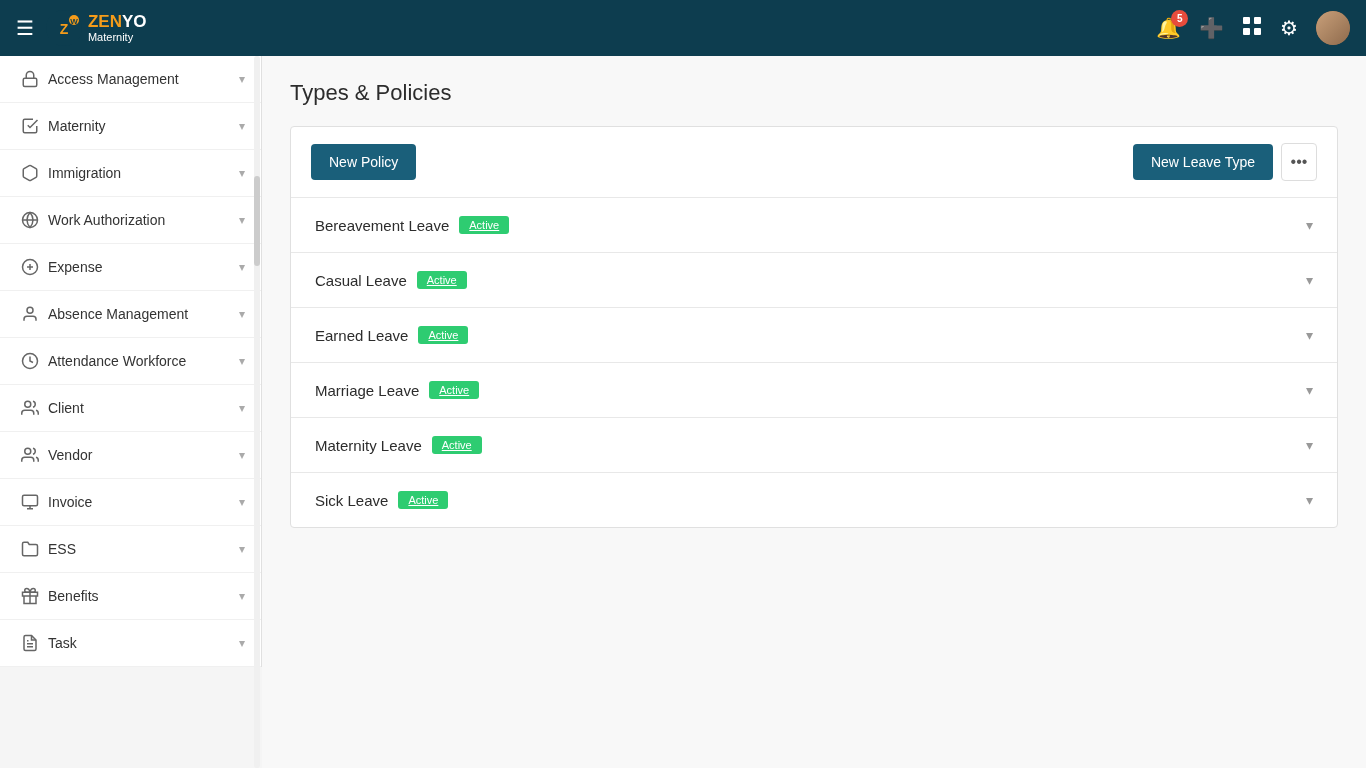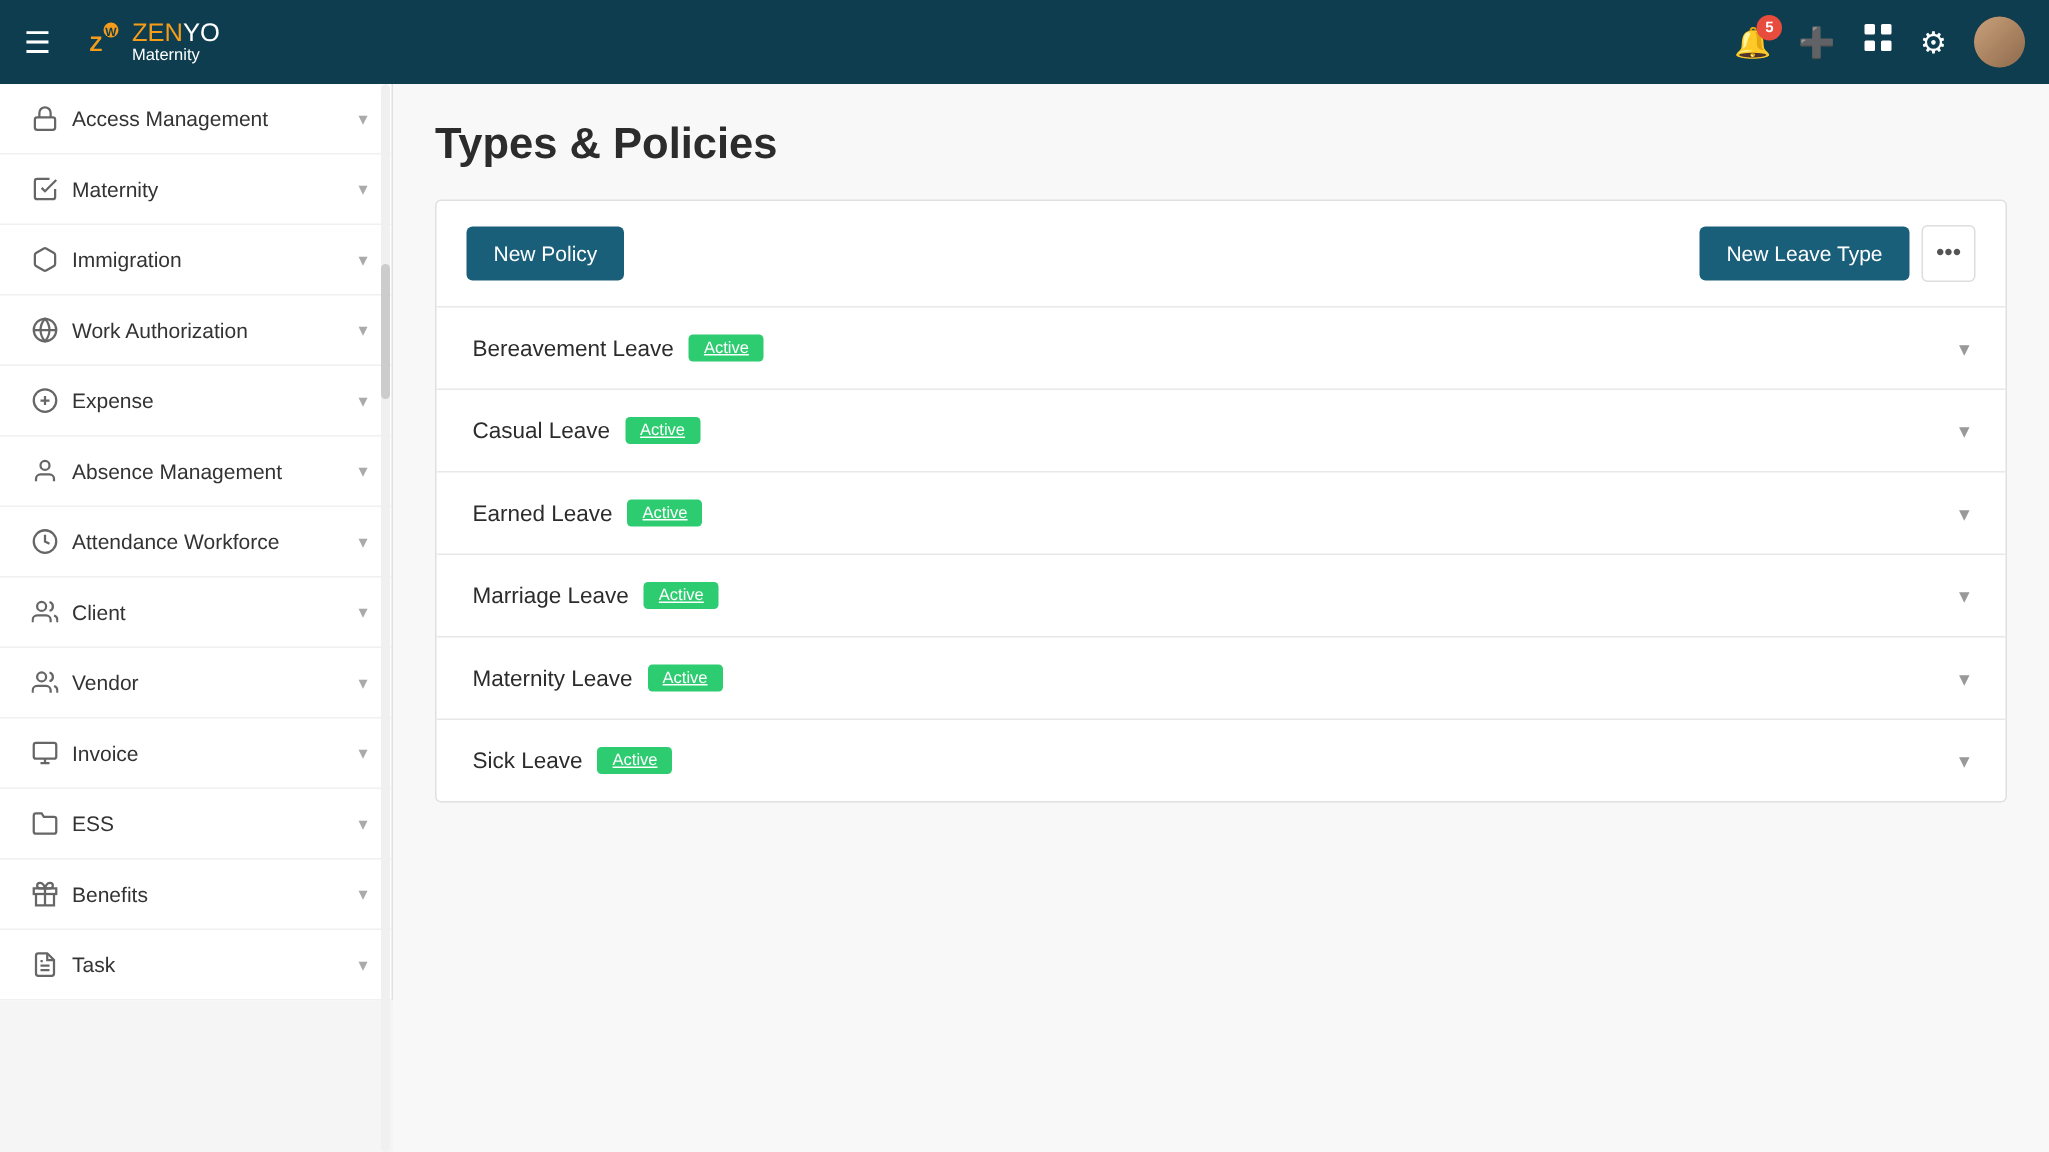--- a/index.html
+++ b/index.html
@@ -12,21 +12,21 @@
       display: flex;
       align-items: center;
       padding: 0 16px;
       flex-shrink: 0;
       position: relative;
       z-index: 10;
     }
     .topnav-left { display: flex; align-items: center; gap: 12px; }
     .hamburger { color: #fff; font-size: 20px; cursor: pointer; }
     .logo { display: flex; align-items: center; }
-    .logo-text { color: #fff; font-weight: 400; font-size: 17px; line-height: 1.1; }
+    .logo-text { color: #fff; font-weight: 700; font-size: 17px; line-height: 1.1; }
     .logo-text span { color: #f59c1a; }
     .logo-sub { color: #fff; font-size: 11px; }
 
     .topnav-right { margin-left: auto; display: flex; align-items: center; gap: 18px; }
     .nav-icon { color: #fff; font-size: 20px; cursor: pointer; position: relative; }
     .badge {
       position: absolute;
       top: -6px; right: -7px;
       background: #e74c3c;
       color: #fff;
@@ -72,21 +72,21 @@
       border-bottom: 1px solid #f0f0f0;
       user-select: none;
     }
     .sidebar-icon { width: 28px; display: flex; align-items: center; justify-content: center; color: #666; font-size: 16px; flex-shrink: 0; }
     .sidebar-label { flex: 1; font-size: 14px; color: #333; margin-left: 4px; }
     .sidebar-chevron { color: #aaa; font-size: 12px; }
 
     
     .content { flex: 1; overflow-y: auto; padding: 24px 28px; background: #f8f8f8; }
 
-    .page-title { font-size: 29px; font-weight: 700; color: #2c2c2c; margin-bottom: 20px; }
+    .page-title { font-size: 22px; font-weight: 400; color: #2c2c2c; margin-bottom: 20px; }
 
     
     .card {
       background: #fff;
       border: 1px solid #e0e0e0;
       border-radius: 4px;
       overflow: hidden;
     }
 
     .card-toolbar {

